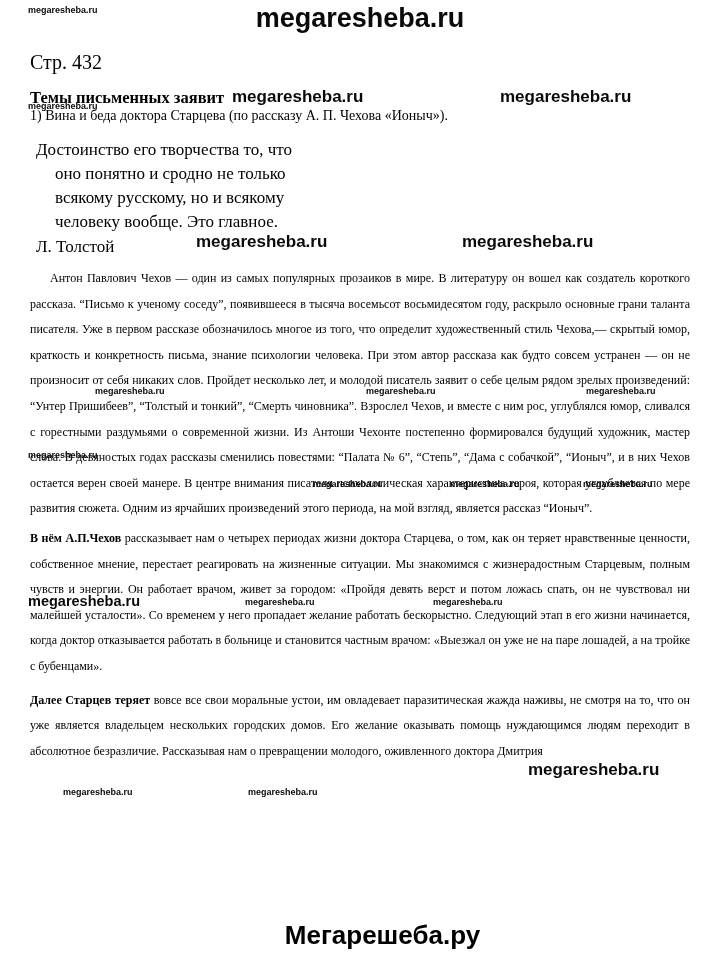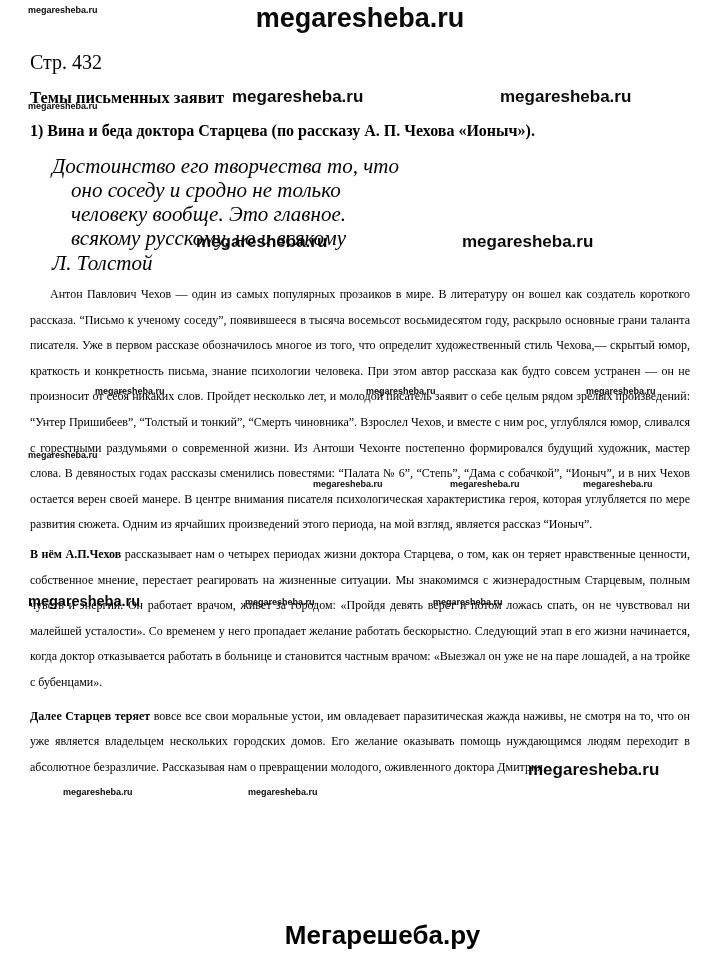--- a/index.html
+++ b/index.html
@@ -18,23 +18,23 @@
     font-family:"Liberation Sans", sans-serif;
     font-weight:700;
     font-size:27px;
     color:#0a0a0a;
   }
 
   .content { padding:0 30px; }
 
   .page-num   { margin-top:17px; font-weight:400; font-size:20px; }
   .section-title { margin-top:14px; font-weight:700; font-size:16.5px; }
-  .topic      { margin-top:14px; font-weight:700; font-size:16px; }
+  .topic      { font-weight:400; font-size:14px; }
 
-  .epigraph { margin-top:14px; margin-left:22px; font-size:21px; line-height:24px;font-style:italic; }
+  .epigraph { margin-top:14px; margin-left:6px; font-size:17px; line-height:24px; }
   .epigraph-line.cont { margin-left:19px; }
   .epigraph-author { margin-top:1px; }
 
   .body-par {
     font-size:12px;
     line-height:25.6px;
     text-align:justify;
   }
   .p1 { margin-top:7px; text-indent:20px; }
   .p2 { margin-top:4px; }
@@ -91,23 +91,23 @@
 
   <div class="site-top">megaresheba.ru</div>
 
   <div class="content">
     <p class="page-num">Стр. 432</p>
     <p class="section-title">Темы письменных заявит</p>
     <p class="topic">1) Вина и беда доктора Старцева (по рассказу А. П. Чехова «Ионыч»).</p>
 
     <div class="epigraph">
       <div class="epigraph-line">Достоинство его творчества то, что</div>
-      <div class="epigraph-line cont">оно соседу и сродно не только</div>
+      <div class="epigraph-line cont">оно понятно и сродно не только</div>
+      <div class="epigraph-line cont">всякому русскому, но и всякому</div>
       <div class="epigraph-line cont">человеку вообще. Это главное.</div>
-      <div class="epigraph-line cont">всякому русскому, но и всякому</div>
       <div class="epigraph-author">Л. Толстой</div>
     </div>
 
     <p class="body-par p1"><span>Антон Павлович Чехов — один из самых популярных прозаиков в мире. В литературу он вошел как создатель короткого рассказа. “Письмо к ученому соседу”, появившееся в тысяча восемьсот восьмидесятом году, раскрыло основные грани таланта писателя. Уже в первом рассказе обозначилось многое из того, что определит художественный стиль Чехова,— скрытый юмор, краткость и конкретность письма, знание психологии человека. При этом автор рассказа как будто совсем устранен — он не произносит от себя никаких слов. Пройдет несколько лет, и молодой писатель заявит о себе целым рядом зрелых произведений: “Унтер Пришибеев”, “Толстый и тонкий”, “Смерть чиновника”. Взрослел Чехов, и вместе с ним рос, углублялся юмор, сливался с горестными раздумьями о современной жизни. Из Антоши Чехонте постепенно формировался будущий художник, мастер слова. В девяностых годах рассказы сменились повестями: “Палата № 6”, “Степь”, “Дама с собачкой”, “Ионыч”, и в них Чехов остается верен своей манере. В центре внимания писателя психологическая характеристика героя, которая углубляется по мере развития сюжета. Одним из ярчайших произведений этого периода, на мой взгляд, является рассказ “Ионыч”.</span></p>
 
     <p class="body-par p2"><span class="lead-bold">В нём А.П.Чехов</span><span> рассказывает нам о четырех периодах жизни доктора Старцева, о том, как он теряет нравственные ценности, собственное мнение, перестает реагировать на жизненные ситуации. Мы знакомимся с жизнерадостным Старцевым, полным чувств и энергии.  Он работает врачом, живет за городом: «Пройдя девять верст и потом ложась спать, он не чувствовал ни малейшей усталости». Со временем у него пропадает желание работать бескорыстно. Следующий этап в его жизни начинается, когда доктор отказывается работать в больнице и становится частным врачом: «Выезжал он уже не на паре лошадей, а на тройке с бубенцами».</span></p>
 
     <p class="body-par p3"><span class="lead-bold">Далее Старцев теряет</span><span> вовсе все свои моральные устои, им овладевает паразитическая жажда наживы, не смотря на то, что он уже является владельцем нескольких городских домов. Его желание оказывать помощь нуждающимся людям переходит в абсолютное безразличие. Рассказывая нам о превращении молодого, оживленного доктора Дмитрия</span></p>
   </div>
 

